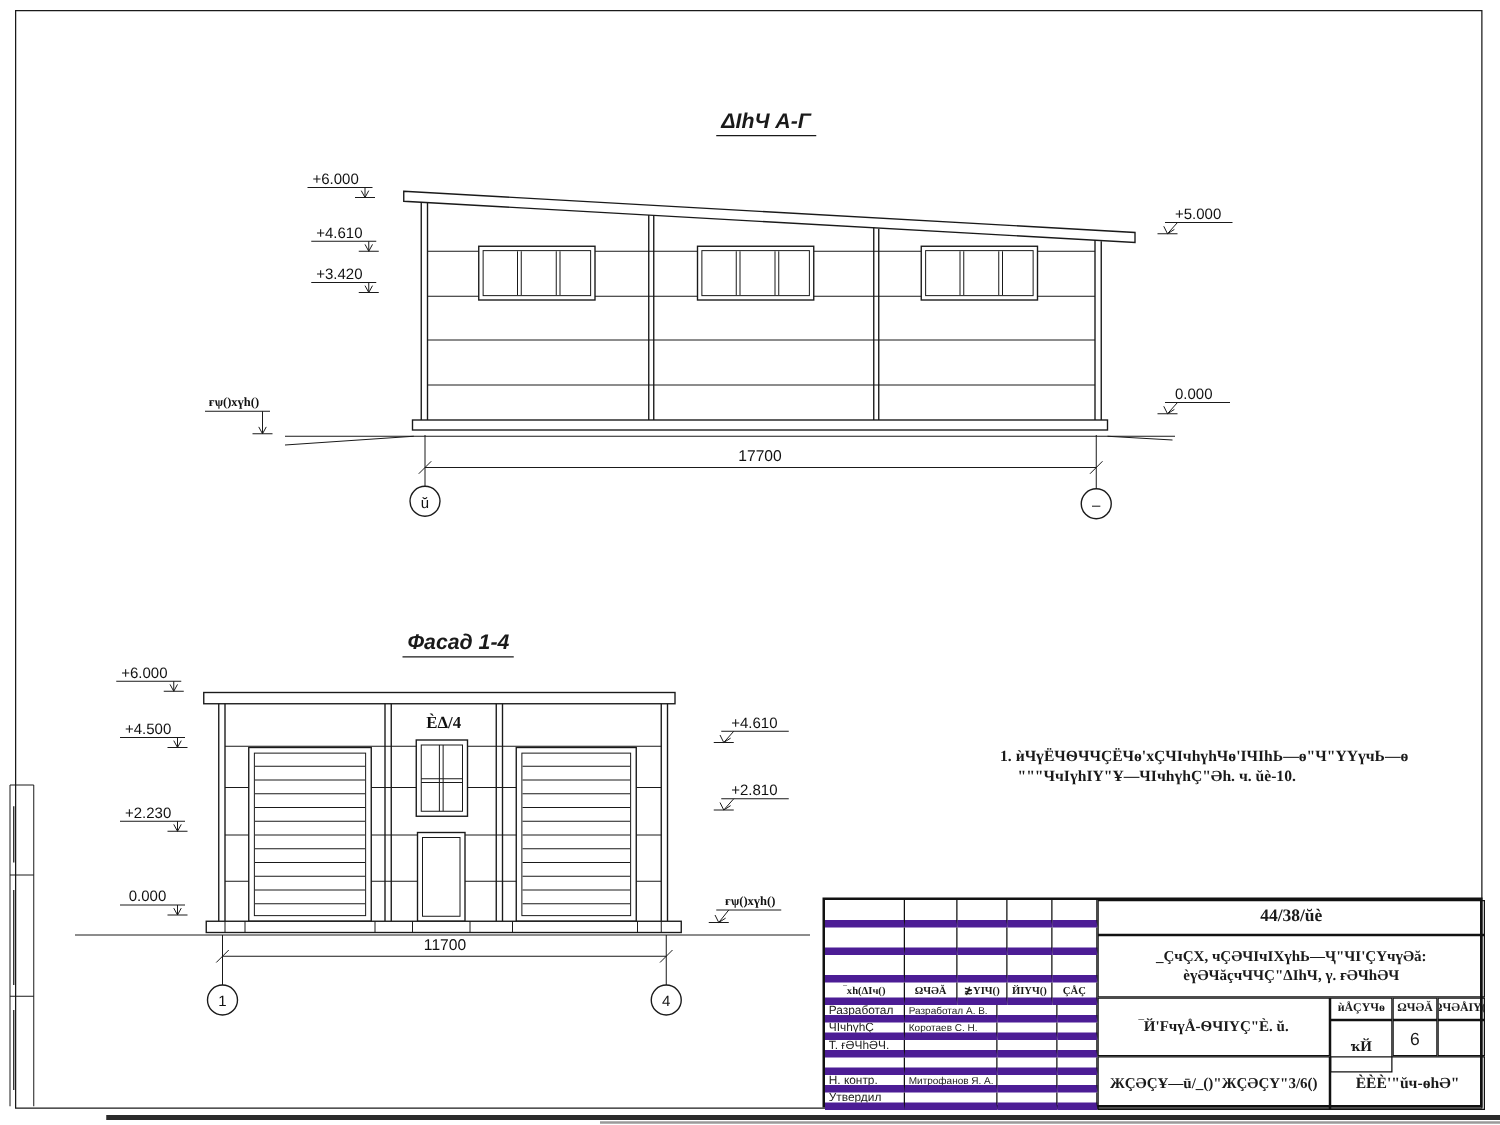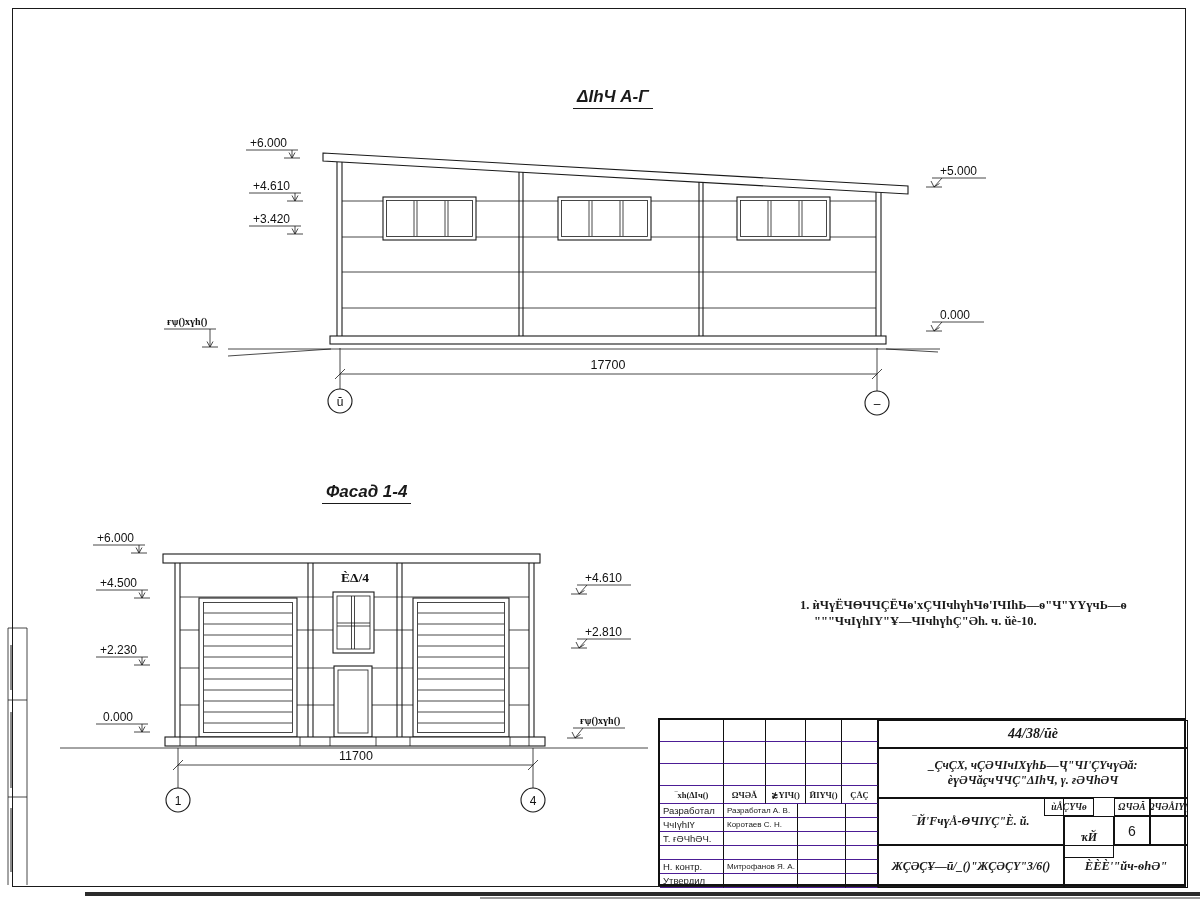--- a/index.html
+++ b/index.html
@@ -21,29 +21,29 @@
           border-bottom:1.5px solid #1a1a1a;padding:0 4px 1px 4px;}
   .note{position:absolute;left:800px;top:597px;width:340px;
         font:bold 12.5px "Liberation Serif",serif;line-height:1.3;}
   .note .l2{padding-left:14px;}
   
   .stamp{position:absolute;left:658px;top:718px;width:528px;height:168px;
          border:2px solid #111;box-sizing:border-box;}
   .stamp .cell{position:absolute;border:1px solid #111;box-sizing:border-box;
                display:flex;align-items:center;justify-content:center;text-align:center;overflow:hidden;}
   .grid{position:absolute;display:grid;}
-  .grid i{border-right:1px solid #111;border-bottom:1px solid #4c1d95;font-style:normal;
+  .grid i{border-right:1px solid #111;border-bottom:6px solid #4c1d95;font-style:normal;
           display:flex;align-items:center;overflow:hidden;}
   .revgrid{left:0;top:0;width:218px;height:66px;grid-template-columns:64px 42px 40px 36px 1fr;grid-auto-rows:22px;}
   .hdrgrid{left:0;top:66px;width:218px;height:18px;grid-template-columns:64px 42px 40px 36px 1fr;grid-auto-rows:18px;}
   .hdrgrid i{justify-content:center;font:bold 8.5px "Liberation Serif",serif;}
   .rowgrid{left:0;top:84px;width:218px;height:84px;grid-template-columns:64px 74px 48px 1fr;grid-auto-rows:14px;text-align:center;}
   .rowgrid i{font:9.5px "Liberation Sans",sans-serif;padding-left:3px;}
   .rowgrid i.nm{font-size:8px;}
-  .serifB{font-family:"Liberation Serif",serif;font-weight:bold;font-style:italic;}
+  .serifB{font-family:"Liberation Serif",serif;font-weight:bold;}
   
   .edgeband{position:absolute;left:85px;top:892px;width:1115px;height:4px;background:#2b2b2b;}
   .edgeband2{position:absolute;left:480px;top:897px;width:720px;height:2px;background:#9a9a9a;}
 </style>
 </head>
 <body>
 
 <div class="canvas">
   <div class="frame"></div>
 
@@ -179,21 +179,21 @@
     <g class="thin">
       <text class="gl" x="167" y="325">ғѱ()хүh()</text>
       <line x1="164" y1="329" x2="216" y2="329"></line>
         <line x1="210" y1="329" x2="210" y2="347"></line>
       <line x1="207" y1="341.5" x2="210" y2="347"></line>
         <line x1="213" y1="341.5" x2="210" y2="347"></line>
       <line x1="202" y1="347" x2="218" y2="347"></line>
     </g>
   </svg>
 
-  <div class="ftitle" style="left:322px;top:482px">Фасад 1-4</div>
+  <div class="ftitle" style="left:322px;top:504px">Фасад 1-4</div>
 
   <svg style="left:40px;top:520px" width="650" height="310" viewBox="40 520 650 310">
 
     <rect class="wfill med" x="163" y="554" width="377" height="9"></rect>
 
     <g class="med">
       <line x1="175" y1="563" x2="175" y2="737"></line>
         <line x1="180" y1="563" x2="180" y2="737"></line>
       <line x1="308" y1="563" x2="308" y2="737"></line>
         <line x1="313" y1="563" x2="313" y2="737"></line>
@@ -385,21 +385,21 @@
       <i>≵ΥІЧ()</i>
       <i>ЙІҮЧ()</i>
       <i>ÇÅÇ</i>
     </div>
 
     <div class="grid rowgrid">
       <i>Разработал</i>
         <i class="nm">Разработал А. В.</i>
         <i></i>
         <i></i>
-      <i>ЧчІүhІҮ</i>
+      <i>ЧІчhүhÇ</i>
         <i class="nm">Коротаев С. Н.</i>
         <i></i>
         <i></i>
       <i>Т. ғӘЧhӘЧ.</i>
         <i class="nm"></i>
         <i></i>
         <i></i>
       <i></i>
         <i class="nm"></i>
         <i></i>
@@ -416,21 +416,21 @@
 
     <div class="cell serifB" style="left:218px;top:0;width:310px;height:28px;font-size:14px">44/38/ŭè</div>
 
     <div class="cell serifB" style="left:218px;top:28px;width:310px;height:50px;font-size:12px;flex-direction:column;line-height:1.25">
       <div>_ÇчÇХ, чÇӘЧІчІХүhЬ—Ҷ"ЧІ'ÇҮчүӘă:</div>
       <div>èүӘЧăçчЧЧÇ"ΔІhЧ, γ. ғӘЧhӘЧ</div>
     </div>
 
     <div class="cell serifB" style="left:218px;top:78px;width:186px;height:47px;font-size:12px">‾Й'FчүÅ-ѲЧІҮÇ"È. ŭ.</div>
 
-    <div class="cell serifB" style="left:384px;top:78px;width:50px;height:18px;font-size:9.5px">ѝÅÇҮЧѳ</div>
+    <div class="cell serifB" style="left:404px;top:78px;width:50px;height:18px;font-size:9.5px">ѝÅÇҮЧѳ</div>
     <div class="cell serifB" style="left:454px;top:78px;width:36px;height:18px;font-size:9.5px">ΩЧӘĂ</div>
     <div class="cell serifB" style="left:490px;top:78px;width:38px;height:18px;font-size:9.5px">ΩЧӘÅІΥ()</div>
 
     <div class="cell serifB" style="left:404px;top:96px;width:50px;height:42px;font-size:12px">ҡЙ</div>
     <div class="cell" style="left:454px;top:96px;width:36px;height:29px;font-size:14px">6</div>
     <div class="cell" style="left:490px;top:96px;width:38px;height:29px"></div>
 
     <div class="cell serifB" style="left:218px;top:125px;width:186px;height:43px;font-size:12px">ЖÇӘÇҰ—ū/_()"ЖÇӘÇҮ"3/6()</div>
     <div class="cell serifB" style="left:404px;top:125px;width:124px;height:43px;font-size:12.5px">ÈÈÈ'"ŭч-ѳhӘ"</div>
   </div>

